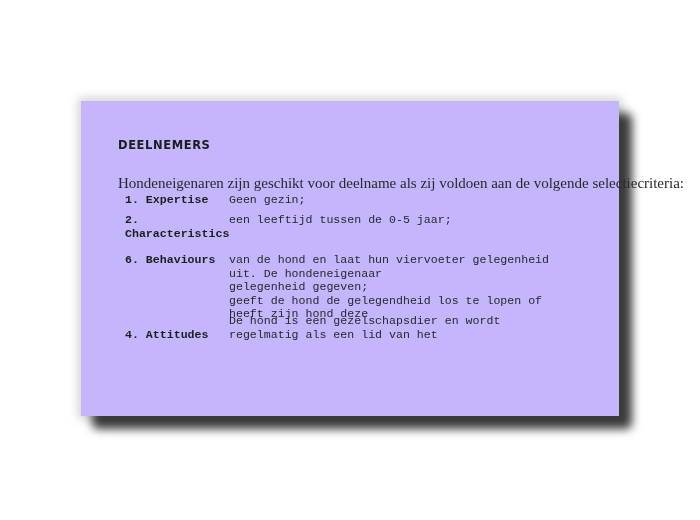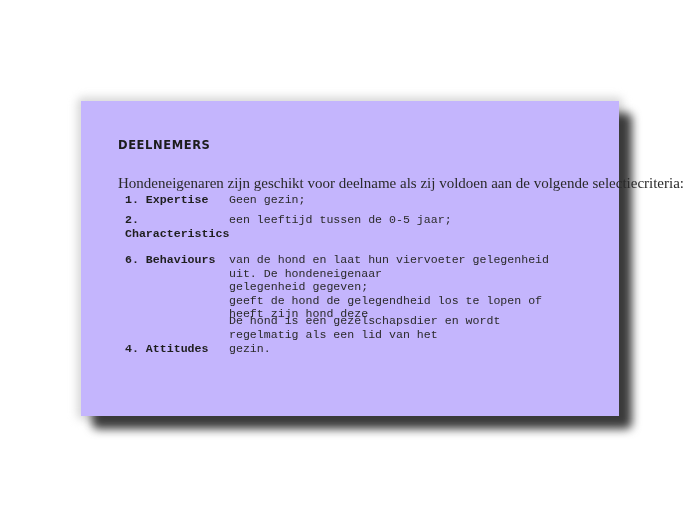--- a/index.html
+++ b/index.html
@@ -102,17 +102,16 @@
         <div>van de hond en laat hun viervoeter gelegenheid uit. De hondeneigenaar</div>
         <div>gelegenheid gegeven;</div>
         <div>geeft de hond de gelegendheid los te lopen of heeft zijn hond deze</div>
       </div>
     </div>
 
     <div class="row r4">
       <div class="label">4. Attitudes</div>
       <div class="desc">
         <div>De hond is een gezelschapsdier en wordt regelmatig als een lid van het</div>
-        <div>gezin.</div>
       </div>
     </div>
   </div>
 </div>
 
 </body></html>

